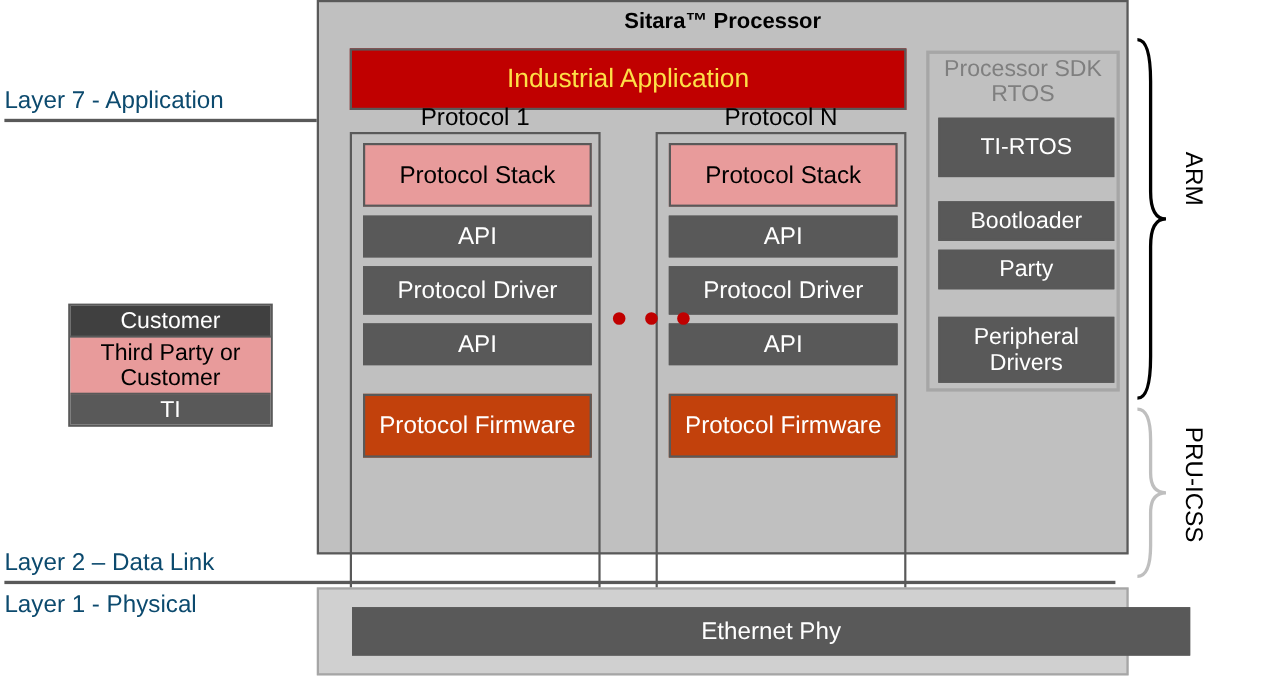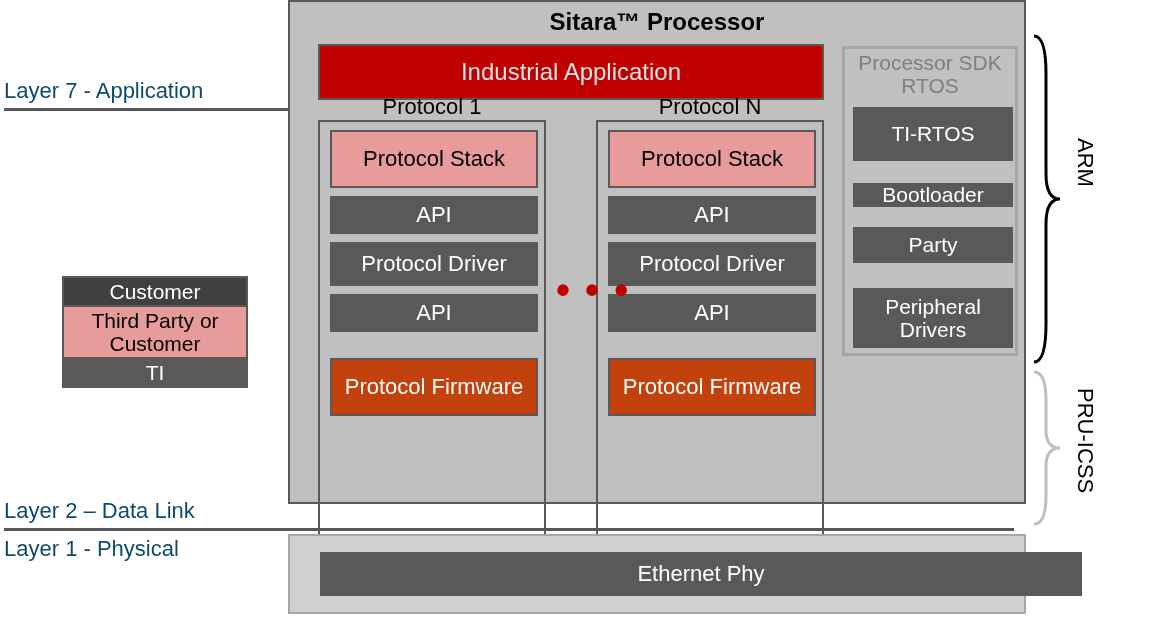--- a/index.html
+++ b/index.html
@@ -13,33 +13,33 @@
     height: 504px;
     background: #c0c0c0;
     border: 2px solid #595959;
   }
   .processor-title {
     position: absolute;
     top: 6px;
     left: 0;
     width: 100%;
     text-align: center;
-    font-size: 24px;
+    font-size: 20px;
     font-weight: bold;
     color: #000;
   }
   .industrial-app {
     position: absolute;
     left: 28px;
     top: 42px;
     width: 506px;
     height: 56px;
     background: #c00000;
     border: 2px solid #595959;
-    color: #e5e5e5;
+    color: #fde047;
     font-size: 24px;
     display: flex;
     align-items: center;
     justify-content: center;
   }
   .protocol-box {
     position: absolute;
     top: 118px;
     width: 228px;
     height: 418px;
@@ -111,21 +111,21 @@
     border: 2px solid #595959;
     color: #fff;
     font-size: 21px;
     display: flex;
     align-items: center;
     justify-content: center;
     text-align: center;
     line-height: 1.1;
   }
   .sdk-rtos { top: 58px; height: 54px; }
-  .sdk-boot { top: 134px; height: 24px; }
+  .sdk-boot { top: 134px; height: 36px; }
   .sdk-tools{ top: 178px; height: 36px; }
   .sdk-drv  { top: 222px; height: 60px; margin-top: 17px; }
 
   .layer-label { position: absolute; font-size: 22px; color: #0c4a6e; left: 4px; }
   .layer7      { top: 78px; }
   .layer2      { top: 498px; }
   .layer1      { top: 536px; }
 
   .layer-line { position: absolute; height: 3px; background: #595959; }
   .layer7-line { top: 108px; left: 4px; width: 284px; }

